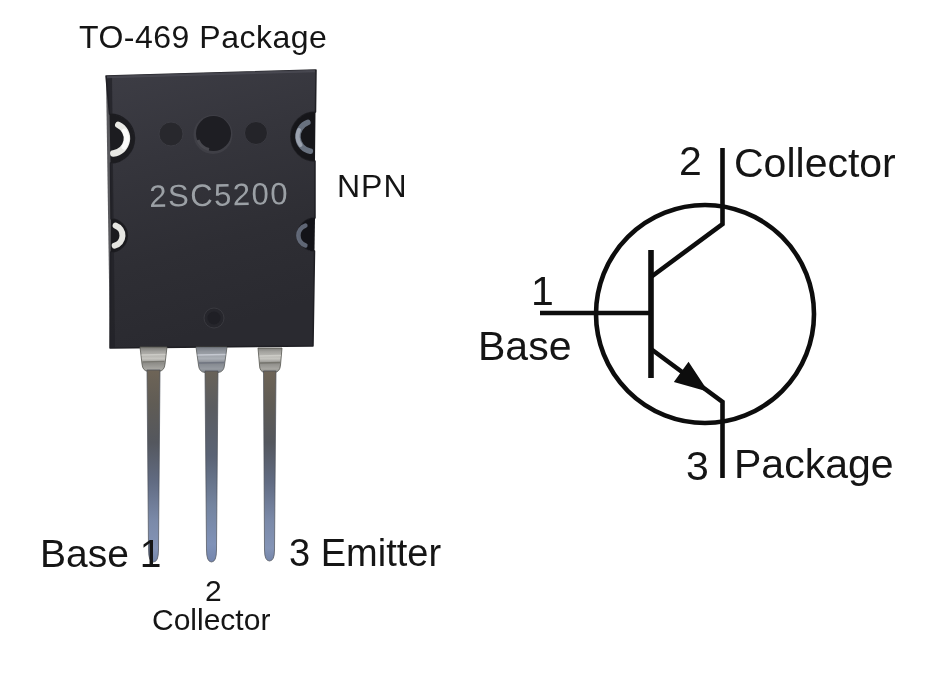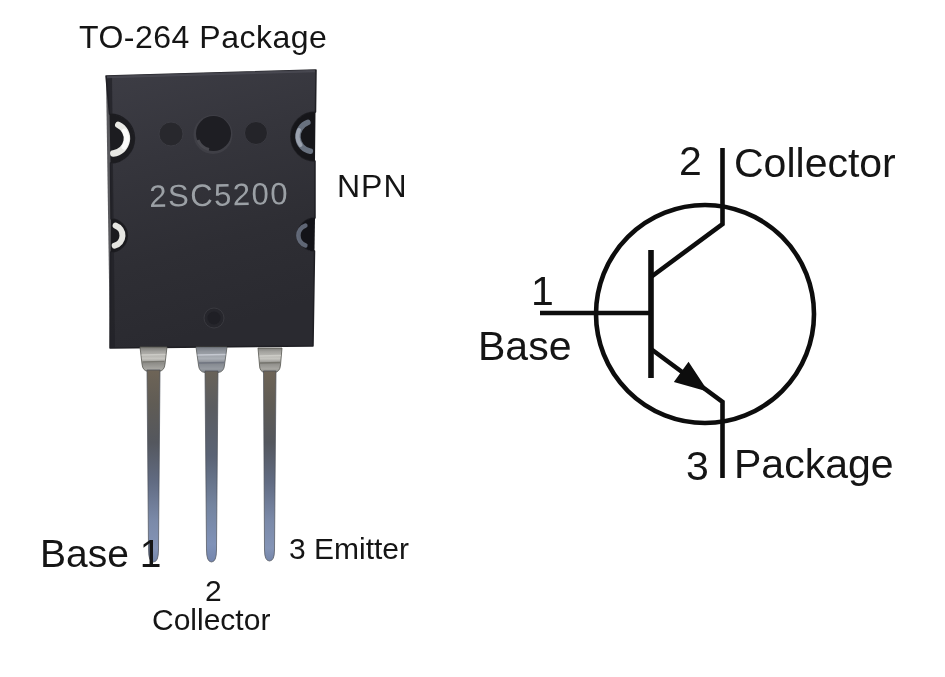--- a/index.html
+++ b/index.html
@@ -7,21 +7,21 @@
     position:relative;width:945px;height:677px;background:#ffffff;overflow:hidden;
     font-family:"Liberation Sans","DejaVu Sans",sans-serif;
   }
   .art{position:absolute;left:0;top:0;width:945px;height:677px;}
   .t{position:absolute;line-height:1;white-space:nowrap;color:#151515;}
   .t-title{left:79px;top:21px;font-size:32px;letter-spacing:.5px;}
   .t-marking{left:149px;top:181px;font-size:31px;color:#9ba0a5;letter-spacing:1.5px;
              transform:rotate(-1.2deg);transform-origin:left top;}
   .t-npn{left:337px;top:170px;font-size:32px;letter-spacing:1px;}
   .t-pin1{left:40px;top:534px;font-size:39px;}
-  .t-pin3{left:289px;top:534px;font-size:30px;}
+  .t-pin3{left:289px;top:534px;font-size:38px;}
   .t-pin2num{left:205px;top:576px;font-size:30px;}
   .t-pin2name{left:152px;top:605px;font-size:30px;}
   .t-sc-num{left:679px;top:141px;font-size:41px;}
   .t-sc-name{left:734px;top:143px;font-size:41px;}
   .t-sb-num{left:531px;top:271px;font-size:41px;}
   .t-sb-name{left:478px;top:326px;font-size:41px;}
   .t-se-num{left:686px;top:446px;font-size:41px;}
   .t-se-name{left:734px;top:444px;font-size:41px;}
 </style>
 </head>
@@ -123,21 +123,21 @@
     <g stroke="#0d0d0d" fill="none" stroke-linejoin="miter">
       <circle cx="705" cy="314" r="109" stroke-width="4.6"></circle>
       <polyline points="722.5,148 722.5,224 651,277" stroke-width="4.6"></polyline>
       <line x1="651" y1="250" x2="651" y2="378" stroke-width="5.6"></line>
       <line x1="540" y1="313" x2="651" y2="313" stroke-width="4.6"></line>
       <polyline points="651,349 722.5,402 722.5,478" stroke-width="4.6"></polyline>
       <polygon points="706,390 675.5,381.5 688.5,363.5" fill="#0d0d0d" stroke="#0d0d0d" stroke-width="2"></polygon>
     </g>
   </svg>
 
-  <span class="t t-title">TO-264 Package</span>
+  <span class="t t-title">TO-469 Package</span>
   <span class="t t-marking">2SC5200</span>
   <span class="t t-npn">NPN</span>
   <span class="t t-pin1">Base 1</span>
   <span class="t t-pin3">3 Emitter</span>
   <span class="t t-pin2num">2</span>
   <span class="t t-pin2name">Collector</span>
 
   <span class="t t-sc-num">2</span>
   <span class="t t-sc-name">Collector</span>
   <span class="t t-sb-num">1</span>

